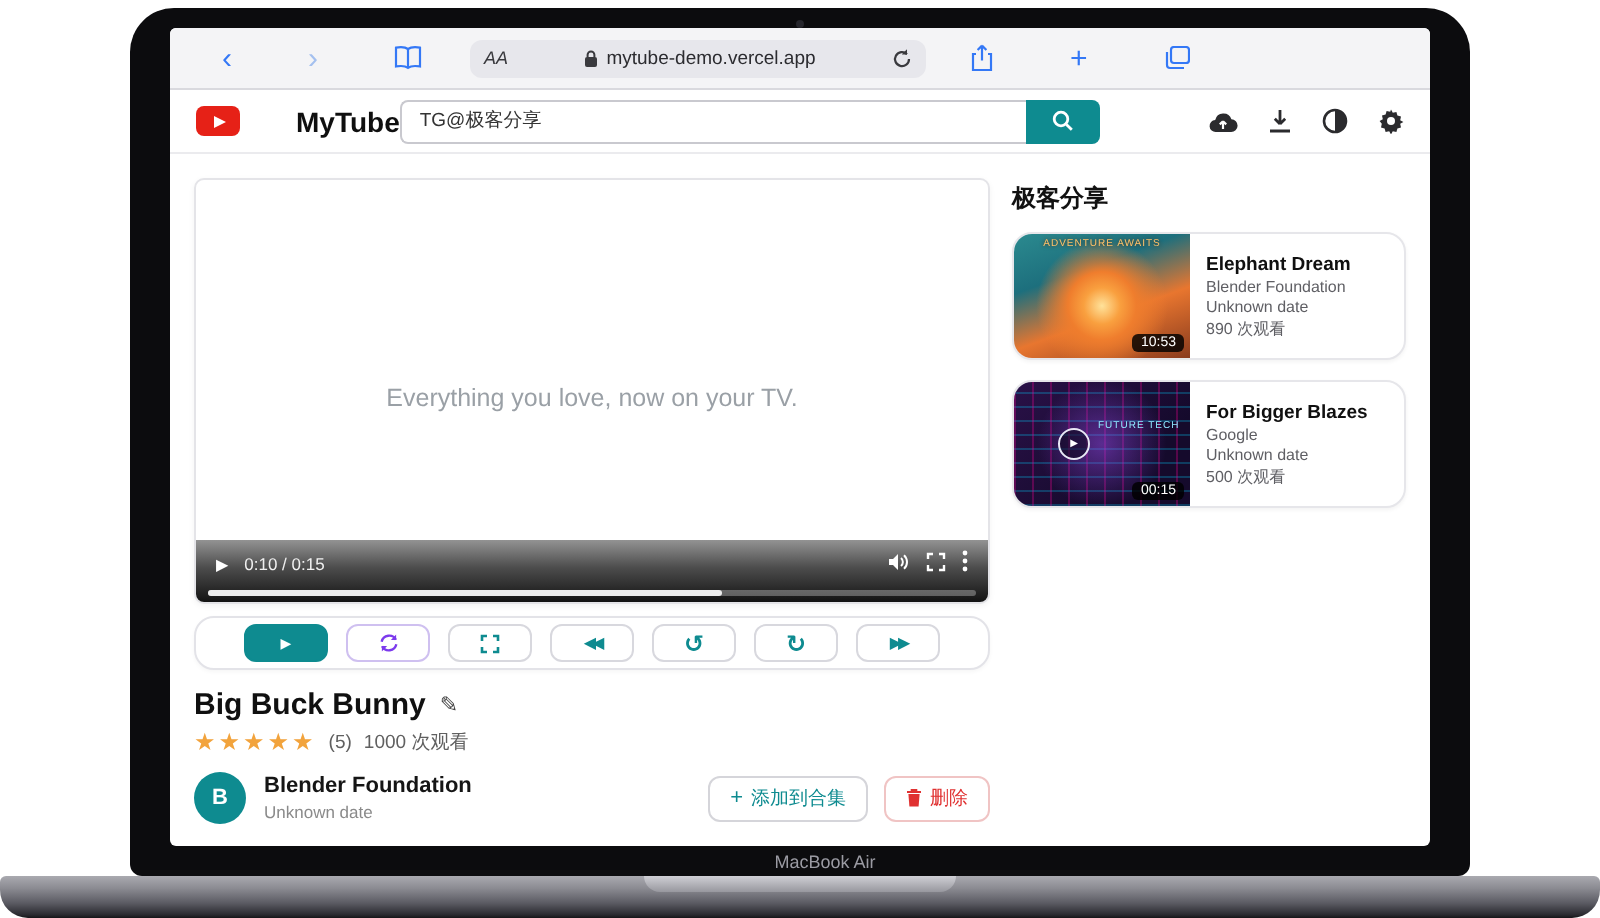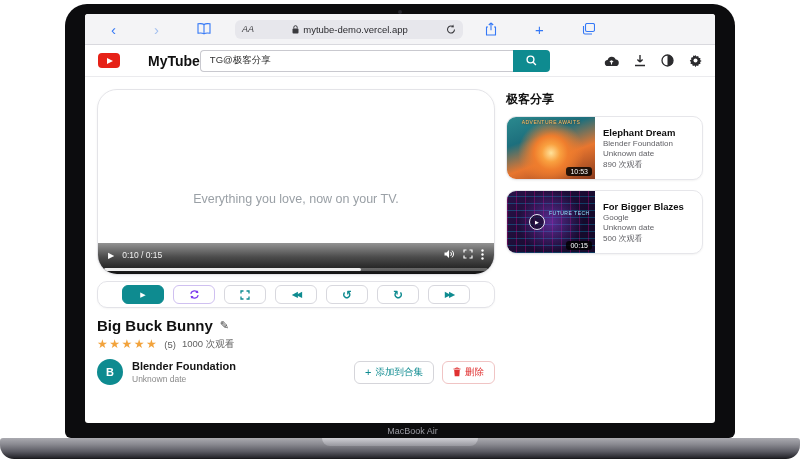--- a/index.html
+++ b/index.html
@@ -51,21 +51,21 @@
     font-family:inherit; }
   .search-btn { width:37px; height:22px; border:none; border-radius:0 4px 4px 0; cursor:pointer;
     display:flex; align-items:center; justify-content:center; }
   .hdr-icons { margin-left:auto; display:flex; align-items:center; gap:15px; }
   .hdr-icons svg { display:block; }
 
   
   .content { display:flex; padding:12px 12px 0 12px; gap:11px; }
   .main-col { width:398px; flex:0 0 auto; }
 
-  .video-card { height:186px; border:1px solid #e4e4e8; border-radius:20px; background:#fff;
+  .video-card { height:213px; border:1px solid #e4e4e8; border-radius:5px; background:#fff;
     box-shadow:0 1px 3px rgba(0,0,0,.05); position:relative; overflow:hidden; }
   .video-overlay-text { position:absolute; top:102px; left:0; right:0; text-align:center;
     color:#9aa0a6; font-size:12.5px; }
   .vctrl { position:absolute; left:0; right:0; bottom:0; height:31px;
     background:linear-gradient(180deg,#939393 0%,#4c4c4c 45%,#131313 100%); }
   .vctrl-row { display:flex; align-items:center; height:24px; padding:0 10px; gap:8px; color:#fff; }
   .vplay { color:#fff; font-size:8px; }
   .vtime { font-size:8.5px; color:#f0f0f0; }
   .vctrl-row .grow { flex:1; }
   .vprogress { position:absolute; left:6px; right:6px; bottom:3px; height:3px;

